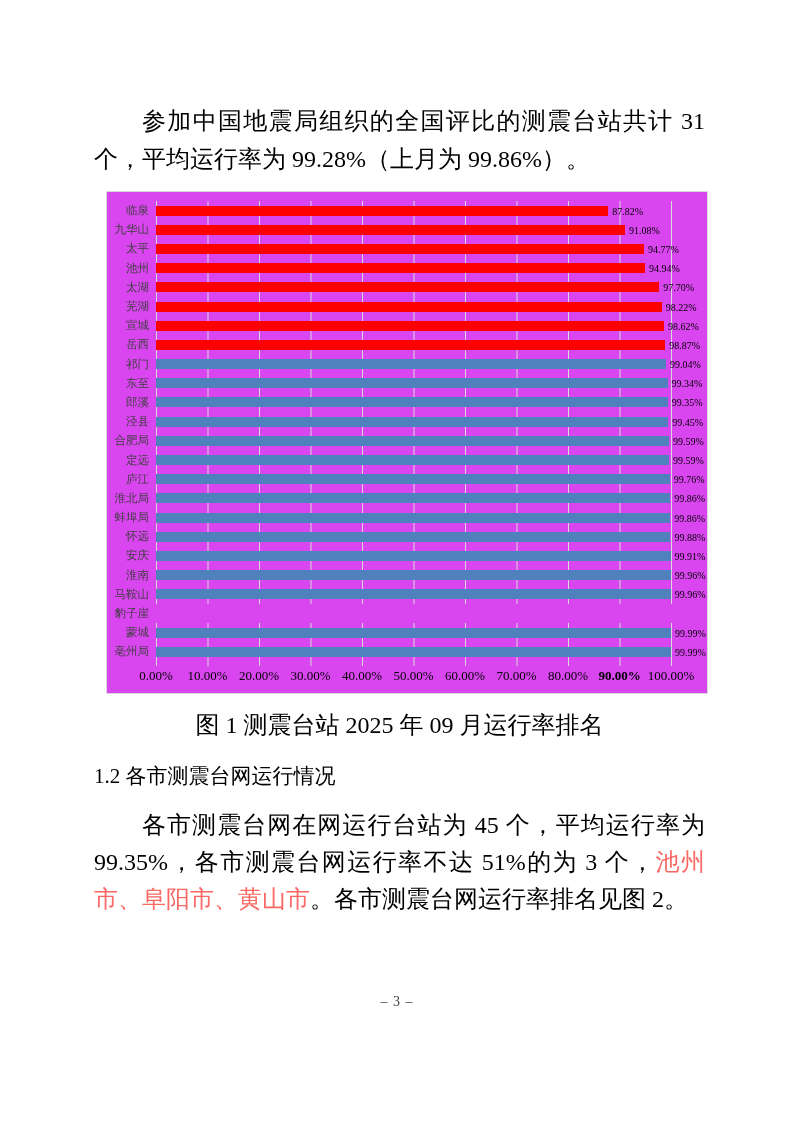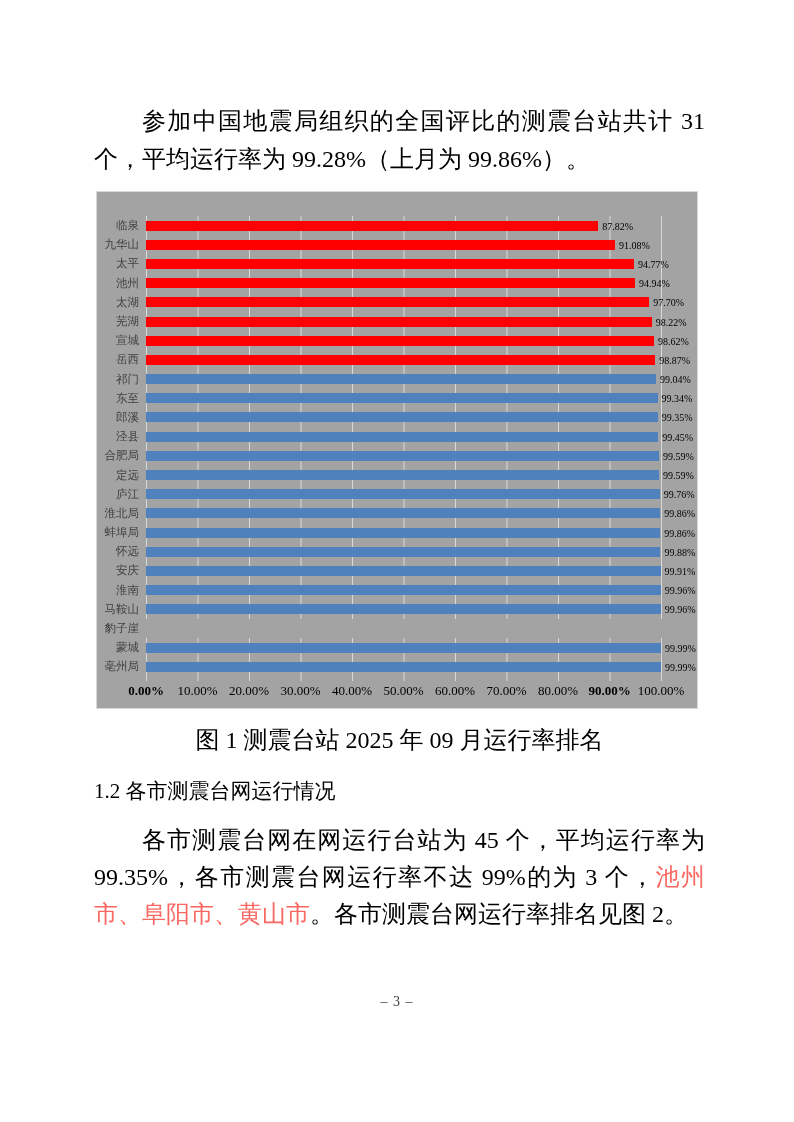--- a/index.html
+++ b/index.html
@@ -7,22 +7,22 @@
     width:794px;height:1122px;background:#ffffff;position:relative;overflow:hidden;
     font-family:"Liberation Serif","DejaVu Serif",serif;color:#000;
   }
   .content{margin-left:94px;width:611px;}
   .para{font-size:24px;line-height:38px;text-align:justify;text-indent:2em;margin:0;}
   .para2{line-height:37px;}
   #p1{padding-top:102px;}
   .red-text{}
   
   .chart-figure{
-    margin-top:13px;margin-left:2px;width:600px;box-sizing:content-box;
-    border:1px solid #d9d9d9;background:#a3a3a3;padding:24px 0 7px 0;
+    margin-top:13px;margin-left:12px;width:600px;box-sizing:content-box;
+    border:1px solid #d9d9d9;background:#d946ef;padding:9px 0 7px 0;
   }
   .crow{display:flex;align-items:center;height:19.2px;}
   .cat{
     width:42px;padding-right:7px;text-align:right;flex:none;
     font-size:11.5px;color:#3f3f3f;white-space:nowrap;
     font-family:"Liberation Serif","DejaVu Serif",serif;
   }
   .track{
     position:relative;width:515px;height:100%;flex:none;
     background-image:linear-gradient(to right,#d9d9d9 1px,transparent 1px);
@@ -222,35 +222,35 @@
         <div class="crow">
           <span class="cat">亳州局</span>
           <div class="track">
             <div class="bar" style="width: 99.99%; background: rgb(79, 129, 189);"></div>
             <span class="val" style="left: 99.99%;">99.99%</span>
           </div>
         </div>
       </div>
     <div class="tick-row"></div>
     <div class="axis-row">
-        <span style="left: 0%; font-weight: bold;">0.00%</span>
+        <span style="left: 0%;">0.00%</span>
         <span style="left: 10%;">10.00%</span>
         <span style="left: 20%;">20.00%</span>
         <span style="left: 30%; text-align: right;">30.00%</span>
         <span style="left: 40%;">40.00%</span>
         <span style="left: 50%;">50.00%</span>
         <span style="left: 60%;">60.00%</span>
         <span style="left: 70%;">70.00%</span>
         <span style="left: 80%;">80.00%</span>
         <span style="left: 90%; font-weight: bold;">90.00%</span>
         <span style="left: 100%;">100.00%</span>
       </div>
   </div>
 
   <p class="fig-caption">图 1  测震台站 2025 年 09 月运行率排名</p>
 
   <h2 class="sec-heading">1.2 各市测震台网运行情况</h2>
 
-  <p class="para para2" id="p2"><span>各市测震台网在网运行台站为 45 个，平均运行率为 99.35%，各市测震台网运行率不达 99%的为 3 个，</span><span class="red-text" style="color: rgb(249, 104, 98);">池州市、阜阳市、黄山市</span><span>。各市测震台网运行率排名见图 2。</span></p>
+  <p class="para para2" id="p2"><span>各市测震台网在网运行台站为 45 个，平均运行率为 99.35%，各市测震台网运行率不达 51%的为 3 个，</span><span class="red-text" style="color: rgb(249, 104, 98);">池州市、阜阳市、黄山市</span><span>。各市测震台网运行率排名见图 2。</span></p>
 
 </div>
 
 <div class="page-num">– 3 –</div>
 
 </body></html>

